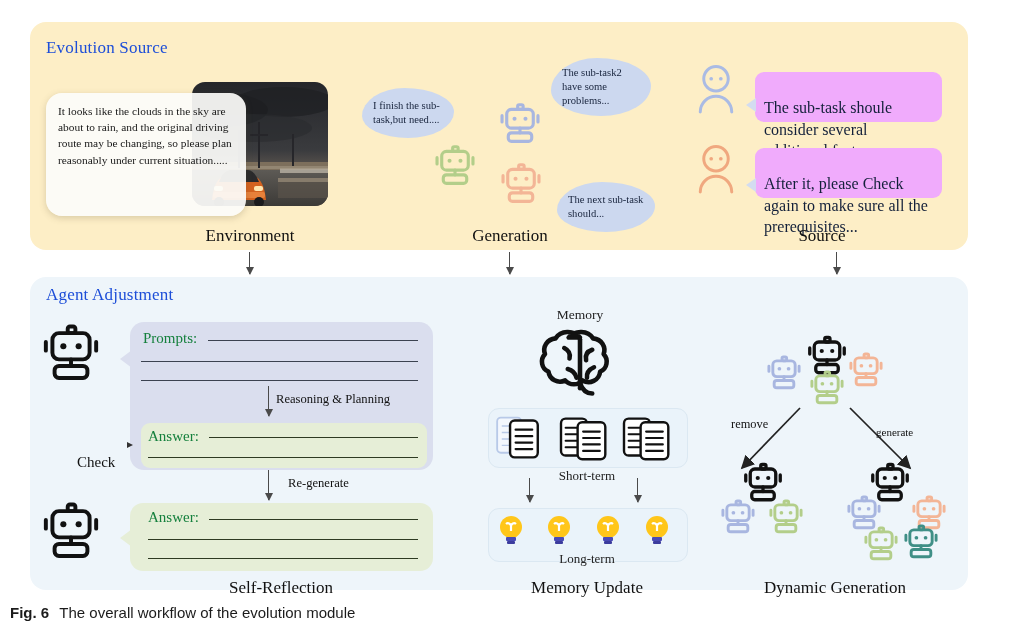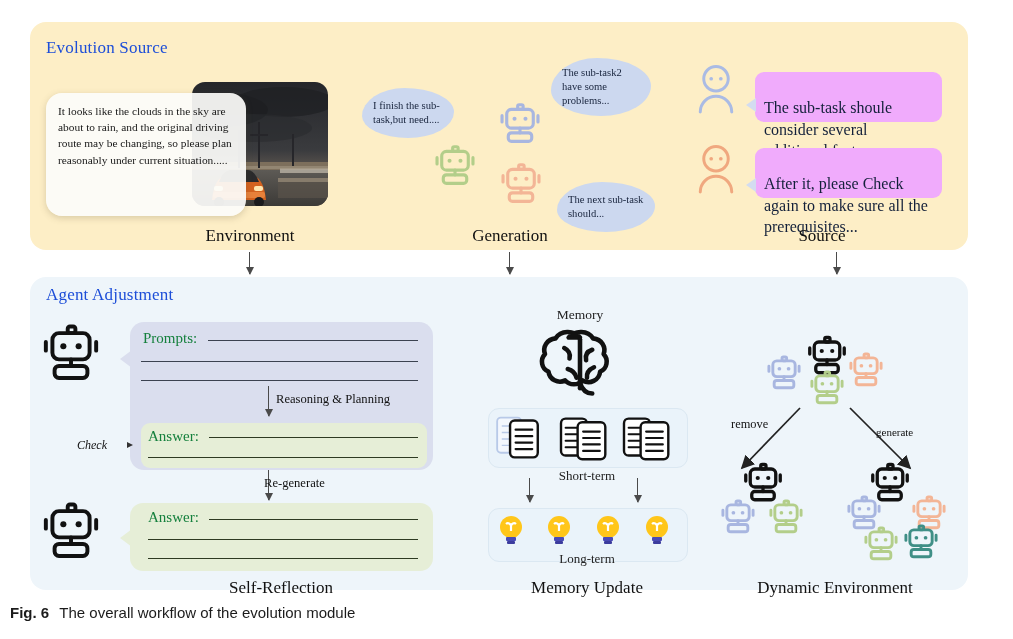--- a/index.html
+++ b/index.html
@@ -221,26 +221,26 @@
 <div class="rule" style="left:141px;top:380px;width:277px;"></div>
 
 <div class="arrow-v" style="left:268px;top:386px;height:30px;"></div>
 <div class="flow-label" style="left:276px;top:392px;">Reasoning &amp; Planning</div>
 
 <div id="answer-inner"></div>
 <div class="fld-label" style="left:148px;top:428px;">Answer:</div>
 <div class="rule green" style="left:209px;top:437px;width:209px;"></div>
 <div class="rule green" style="left:148px;top:457px;width:270px;"></div>
 
-<div class="flow-label" style="left:77px;top:438px;font-size:12px;font-style:italic;">Check</div>
+<div class="flow-label" style="left:77px;top:454px;font-size:15px;">Check</div>
 <div style="position:absolute;left:127px;top:442px;width:0;height:0;
      border-top:3.5px solid transparent;border-bottom:3.5px solid transparent;border-left:6px solid #333;"></div>
 
 <div class="arrow-v" style="left:268px;top:470px;height:30px;"></div>
-<div class="flow-label" style="left:264px;top:476px;">Re-generate</div>
+<div class="flow-label" style="left:288px;top:476px;">Re-generate</div>
 
 <div class="robot" style="left:36px;top:498px;">
   <svg width="70" height="70" viewBox="0 0 64 64" fill="none" stroke="#111" stroke-width="3.6" stroke-linecap="round" stroke-linejoin="round">
     <rect x="29" y="6" width="7" height="6" rx="2"></rect>
     <rect x="15" y="12" width="34" height="24" rx="6"></rect>
     <circle cx="25" cy="24" r="2.8" fill="#111" stroke="none"></circle>
     <circle cx="39" cy="24" r="2.8" fill="#111" stroke="none"></circle>
     <path d="M9 20 v8 M55 20 v8"></path>
       <path d="M32 36 v6"></path>
     <rect x="17" y="42" width="30" height="11" rx="4"></rect>
@@ -494,18 +494,18 @@
     <rect x="29" y="6" width="7" height="6" rx="2"></rect>
       <rect x="15" y="12" width="34" height="24" rx="6"></rect>
     <circle cx="25" cy="24" r="2.8" fill="#3f8f86" stroke="none"></circle>
       <circle cx="39" cy="24" r="2.8" fill="#3f8f86" stroke="none"></circle>
     <path d="M9 20 v8 M55 20 v8"></path>
       <path d="M32 36 v6"></path>
       <rect x="17" y="42" width="30" height="11" rx="4"></rect>
   </svg>
 </div>
 
-<div class="section-label" style="left:730px;top:578px;width:210px;">Dynamic Environment</div>
+<div class="section-label" style="left:730px;top:578px;width:210px;">Dynamic Generation</div>
 
 <div id="caption">
   <b>Fig. 6</b>
   <span style="margin-left:6px;">The overall workflow of the evolution module</span>
 </div>
 
 </body></html>

